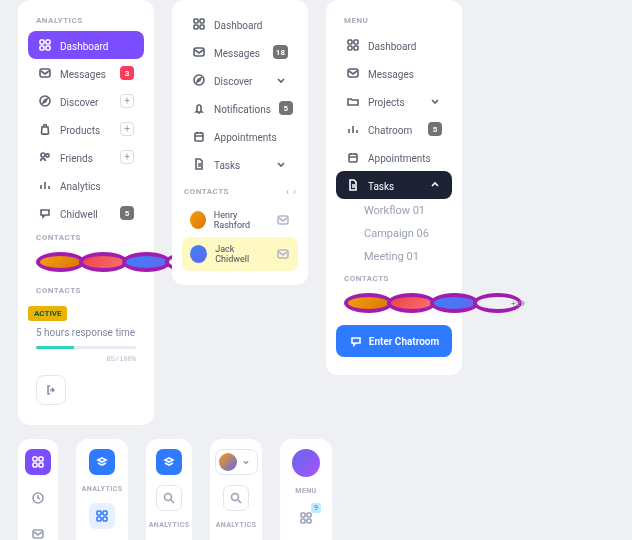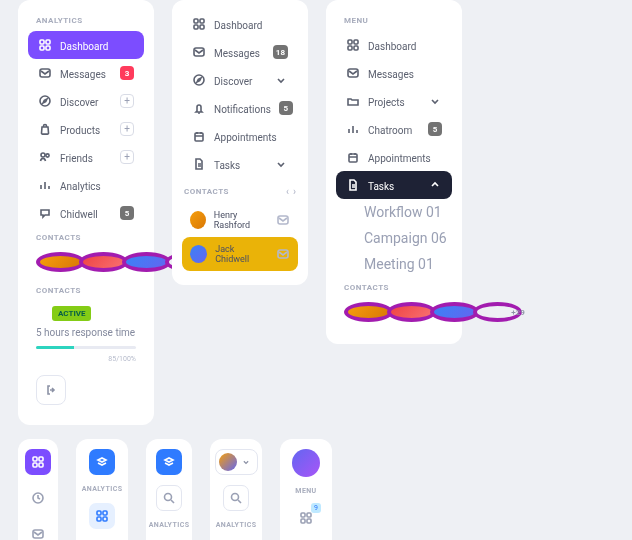--- a/index.html
+++ b/index.html
@@ -27,45 +27,45 @@
   .plus-box { width: 14px; height: 14px; border: 1px solid #d9dce6; border-radius: 4px; display: inline-flex; align-items: center; justify-content: center; font-size: 10px; color: #9aa0b4; line-height: 1; }
 
   .avatars { display: flex; padding: 4px 8px 8px; align-items: center; }
   .avatar { width: 20px; height: 20px; border-radius: 50%; border: 4px solid #a21caf; margin-left: -6px; padding-left: 41px; }
   .avatar:first-child { margin-left: 0; }
   .av-a { background: linear-gradient(135deg,#f59e0b,#d97706); }
   .av-b { background: linear-gradient(135deg,#ef4444,#f87171); }
   .av-c { background: linear-gradient(135deg,#3b82f6,#6366f1); }
   .av-more { background: #eef0f4; color: #8d93a6; font-size: 8px; font-weight: 600; display: flex; align-items: center; justify-content: center; }
 
-  .chip-green { display: inline-block; background: #84cc16; color: #065f46; font-size: 8px; font-weight: 700; padding: 3px 6px; border-radius: 3px; margin: 2px 24px; }
+  .chip-green { display: inline-block; background: #eab308; color: #065f46; font-size: 8px; font-weight: 700; padding: 3px 6px; border-radius: 3px; margin: 2px 0; }
   .tiny { font-size: 10px; color: #848a9e; padding: 4px 8px; }
   .bar { height: 3px; background: #e8eaf2; border-radius: 2px; margin: 4px 8px; position: relative; overflow: hidden; }
   .bar-fill { position: absolute; left: 0; top: 0; bottom: 0; width: 38%; background: #2dd4bf; }
-  .ratio { font-size: 7px; color: #b7bccc; text-align: right; padding: 2px 8px 6px; }
+  .ratio { font-size: 7px; color: #b7bccc; text-align: right; padding: 2px 8px 6px; font-family: Liberation Mono, monospace; }
 
   .logout { width: 30px; height: 30px; border: 1px solid #e3e6f0; border-radius: 8px; display: flex; align-items: center; justify-content: center; margin: 6px 8px; color: #8d93a6; cursor: pointer; }
 
   .add-task { border: 1px dashed #a5b4fc; border-radius: 6px; padding: 7px 10px; display: flex; align-items: center; gap: 8px; font-size: 9px; color: #4f46e5; cursor: pointer; }
   .add-task .icon svg { stroke: #4f46e5; }
 
   .contacts-head { display: flex; align-items: center; justify-content: space-between; padding: 8px 2px 6px; }
   .contacts-head .arr { font-size: 10px; color: #aeb3c6; display: flex; gap: 4px; }
 
   .contact-row { display: flex; align-items: center; gap: 8px; padding: 7px 8px; border-radius: 8px; font-size: 9px; color: #4a4f63; cursor: pointer; }
   .contact-row .mail { margin-left: auto; color: #b3b8cb; }
-  .contact-row.sel { background: #eab308; }
+  .contact-row.sel { background: #fef9c3; }
   .cava { width: 18px; height: 18px; border-radius: 50%; }
 
   .dark-item { background: #1e2235; color: #fff; }
   .dark-item .icon svg { stroke: #fff; }
   .chev { width: 12px; height: 12px; }
 
   .sublist { padding-left: 28px; }
-  .sublist div { font-size: 14px; color: #9aa0b4; padding: 5px 0; cursor: pointer; }
+  .sublist div { font-size: 11px; color: #9aa0b4; padding: 5px 0; cursor: pointer; }
 
   .enter-btn { background: #2f7bff; color: #fff; font-size: 10px; font-weight: 600; border-radius: 8px; padding: 9px; display: flex; align-items: center; justify-content: center; gap: 6px; cursor: pointer; margin: 4px 0; }
 
   
   .mini-row { display: flex; gap: 18px; padding: 14px 18px 0; align-items: flex-start; }
   .mini { background: #fff; border-radius: 12px; padding: 10px; display: flex; flex-direction: column; align-items: center; gap: 10px; }
   .mini .sq { width: 26px; height: 26px; border-radius: 7px; display: flex; align-items: center; justify-content: center; color: #8d93a6; }
   .mini .sq svg { width: 14px; height: 14px; stroke: currentColor; fill: none; stroke-width: 1.6; }
   .sq-purple { background: #7c4dff; color: #fff !important; }
   .sq-blue { background: #2f7bff; color: #fff !important; }
@@ -407,20 +407,28 @@
     </div>
 
     <div class="section-label">CONTACTS</div>
     <div class="avatars">
       <div class="avatar av-a"></div>
       <div class="avatar av-b"></div>
       <div class="avatar av-c"></div>
       <div class="avatar av-more">+29</div>
     </div>
 
+    <div class="enter-btn">
+      <span class="icon">
+          <svg viewBox="0 0 14 14" stroke="#fff">
+            <use href="#i-chat"></use>
+          </svg>
+        </span>
+      <span>Enter Chatroom</span>
+    </div>
   </div>
 
 </div>
 
 <div class="mini-row">
 
   <div class="mini" style="width:40px">
     <div class="sq sq-purple">
         <svg viewBox="0 0 14 14">
           <use href="#i-grid"></use>

